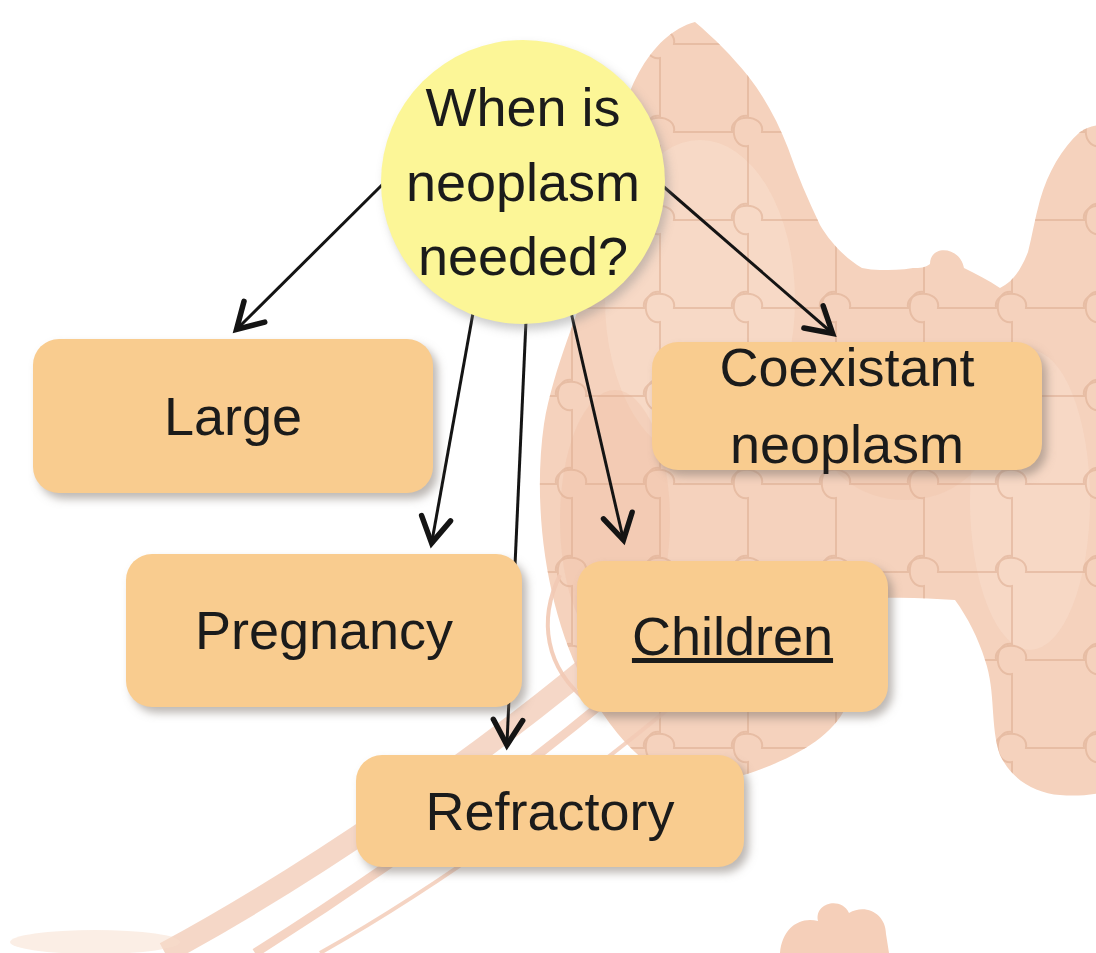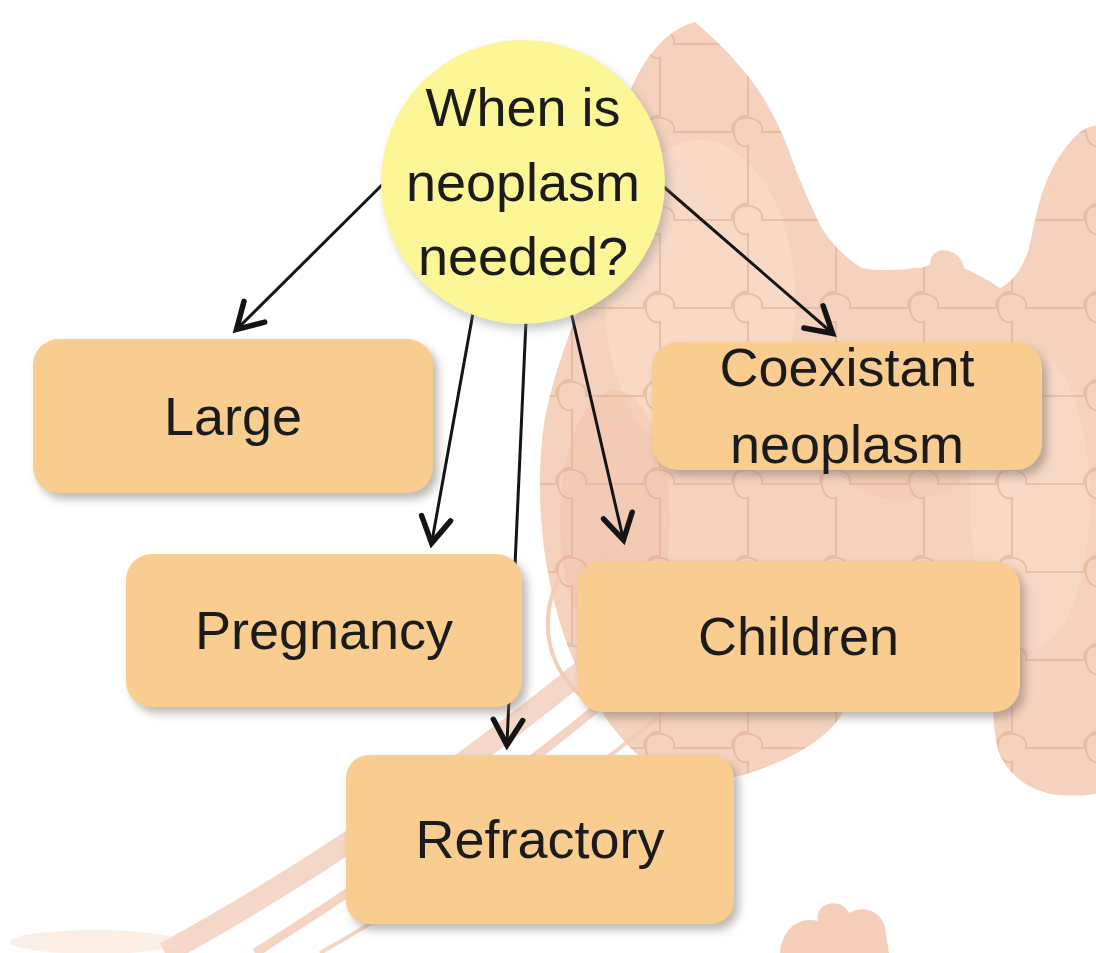--- a/index.html
+++ b/index.html
@@ -19,22 +19,22 @@
     font-size:54px;line-height:1.38;
   }
   .box{
     border-radius:26px;
     background:var(--node_fill,#f9cc8f);
     box-shadow:5px 6px 9px rgba(125,115,108,0.5);
   }
   .box-large-mng{left:33px;top:339px;width:400px;height:154px;}
   .box-coexistant{left:652px;top:342px;width:390px;height:128px;}
   .box-pregnancy{left:86px;top:554px;width:396px;height:153px;margin-left:40px;}
-  .box-children{left:577px;top:561px;width:443px;height:151px;}
-  .box-refractory{left:346px;top:755px;width:388px;height:169px;border-radius:23px;}
+  .box-children{left:577px;top:561px;width:311px;height:151px;text-decoration:underline;}
+  .box-refractory{left:356px;top:755px;width:388px;height:112px;}
   .arrow-line{stroke:var(--arrow,#141414);stroke-width:3;fill:none;}
 </style>
 </head>
 <body>
 
 <div class="stage">
 
   <svg class="bg-layer" viewBox="0 0 1096 953" aria-hidden="true">
     <defs>
       <pattern id="puz" width="88" height="88" patternUnits="userSpaceOnUse">

